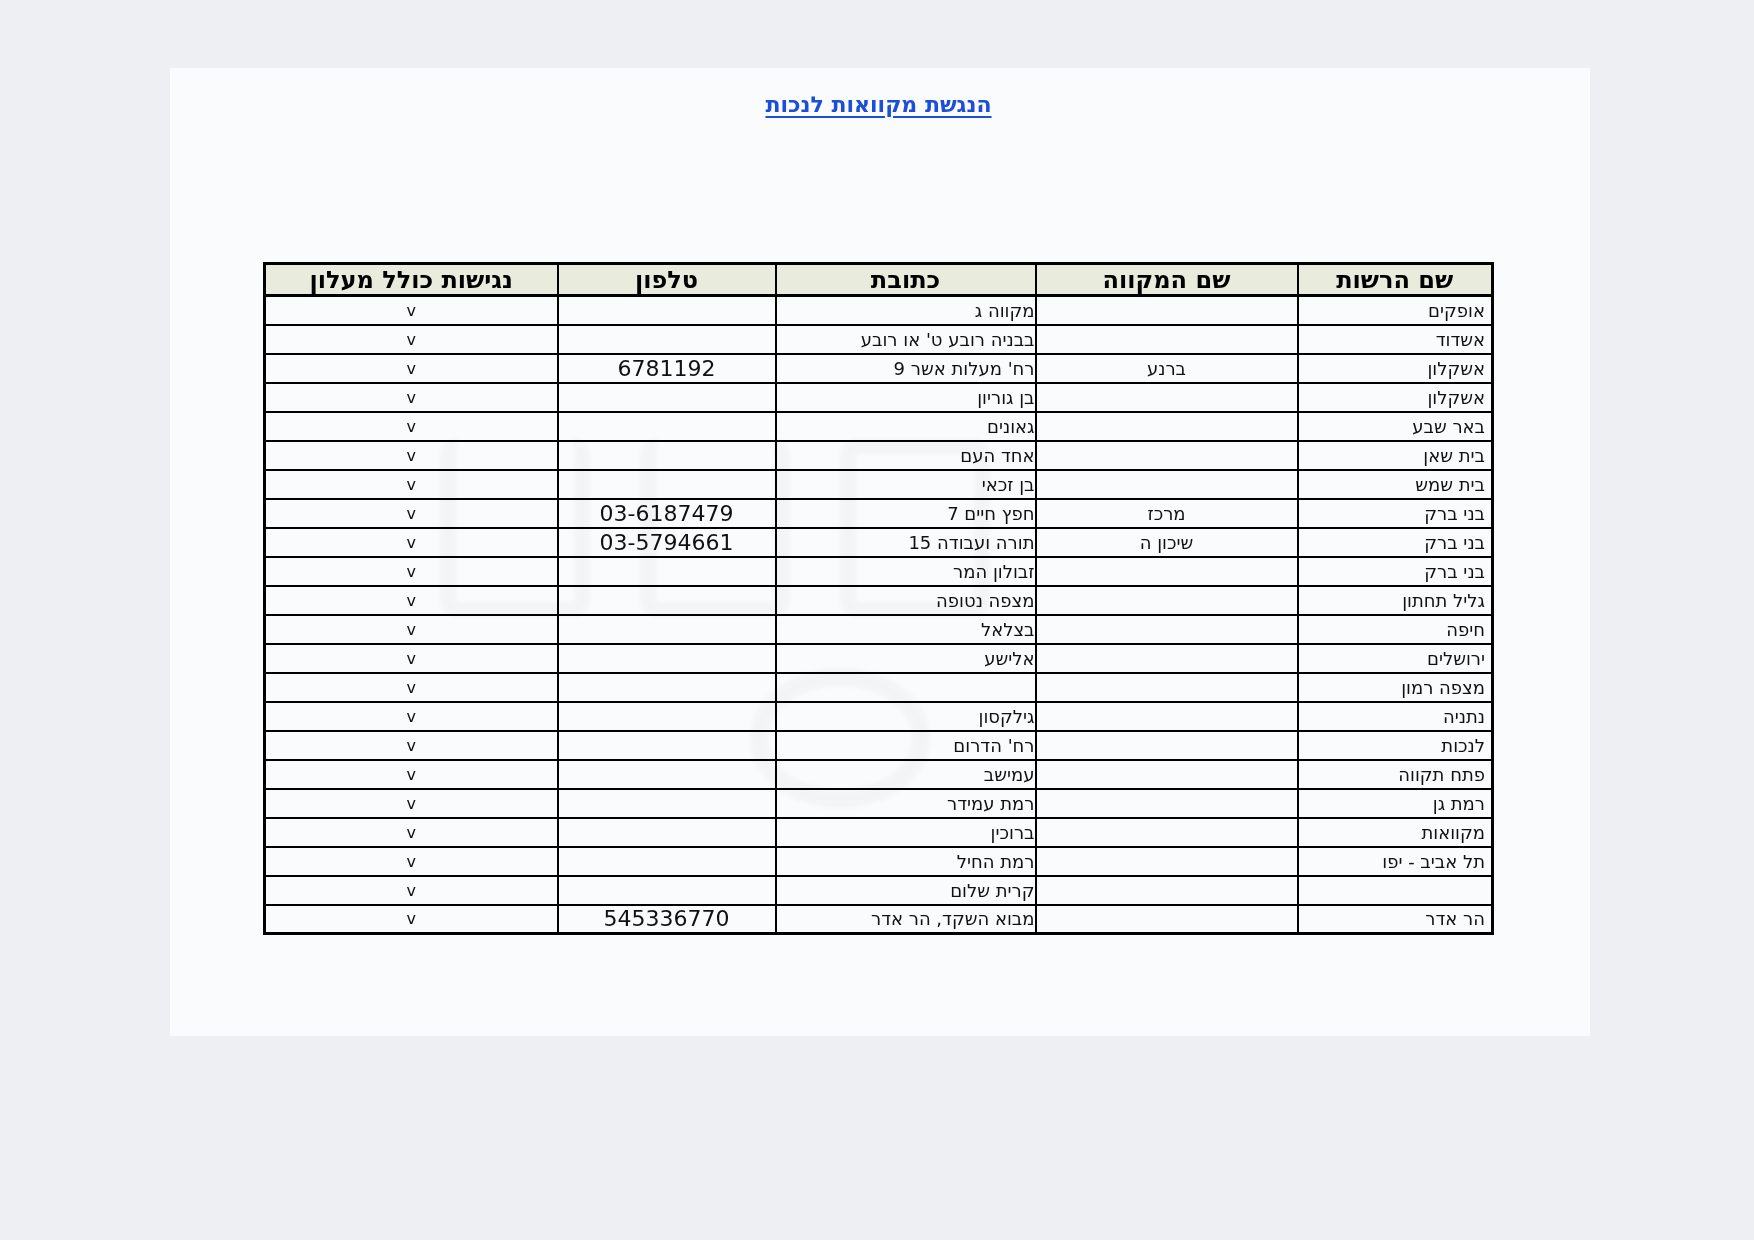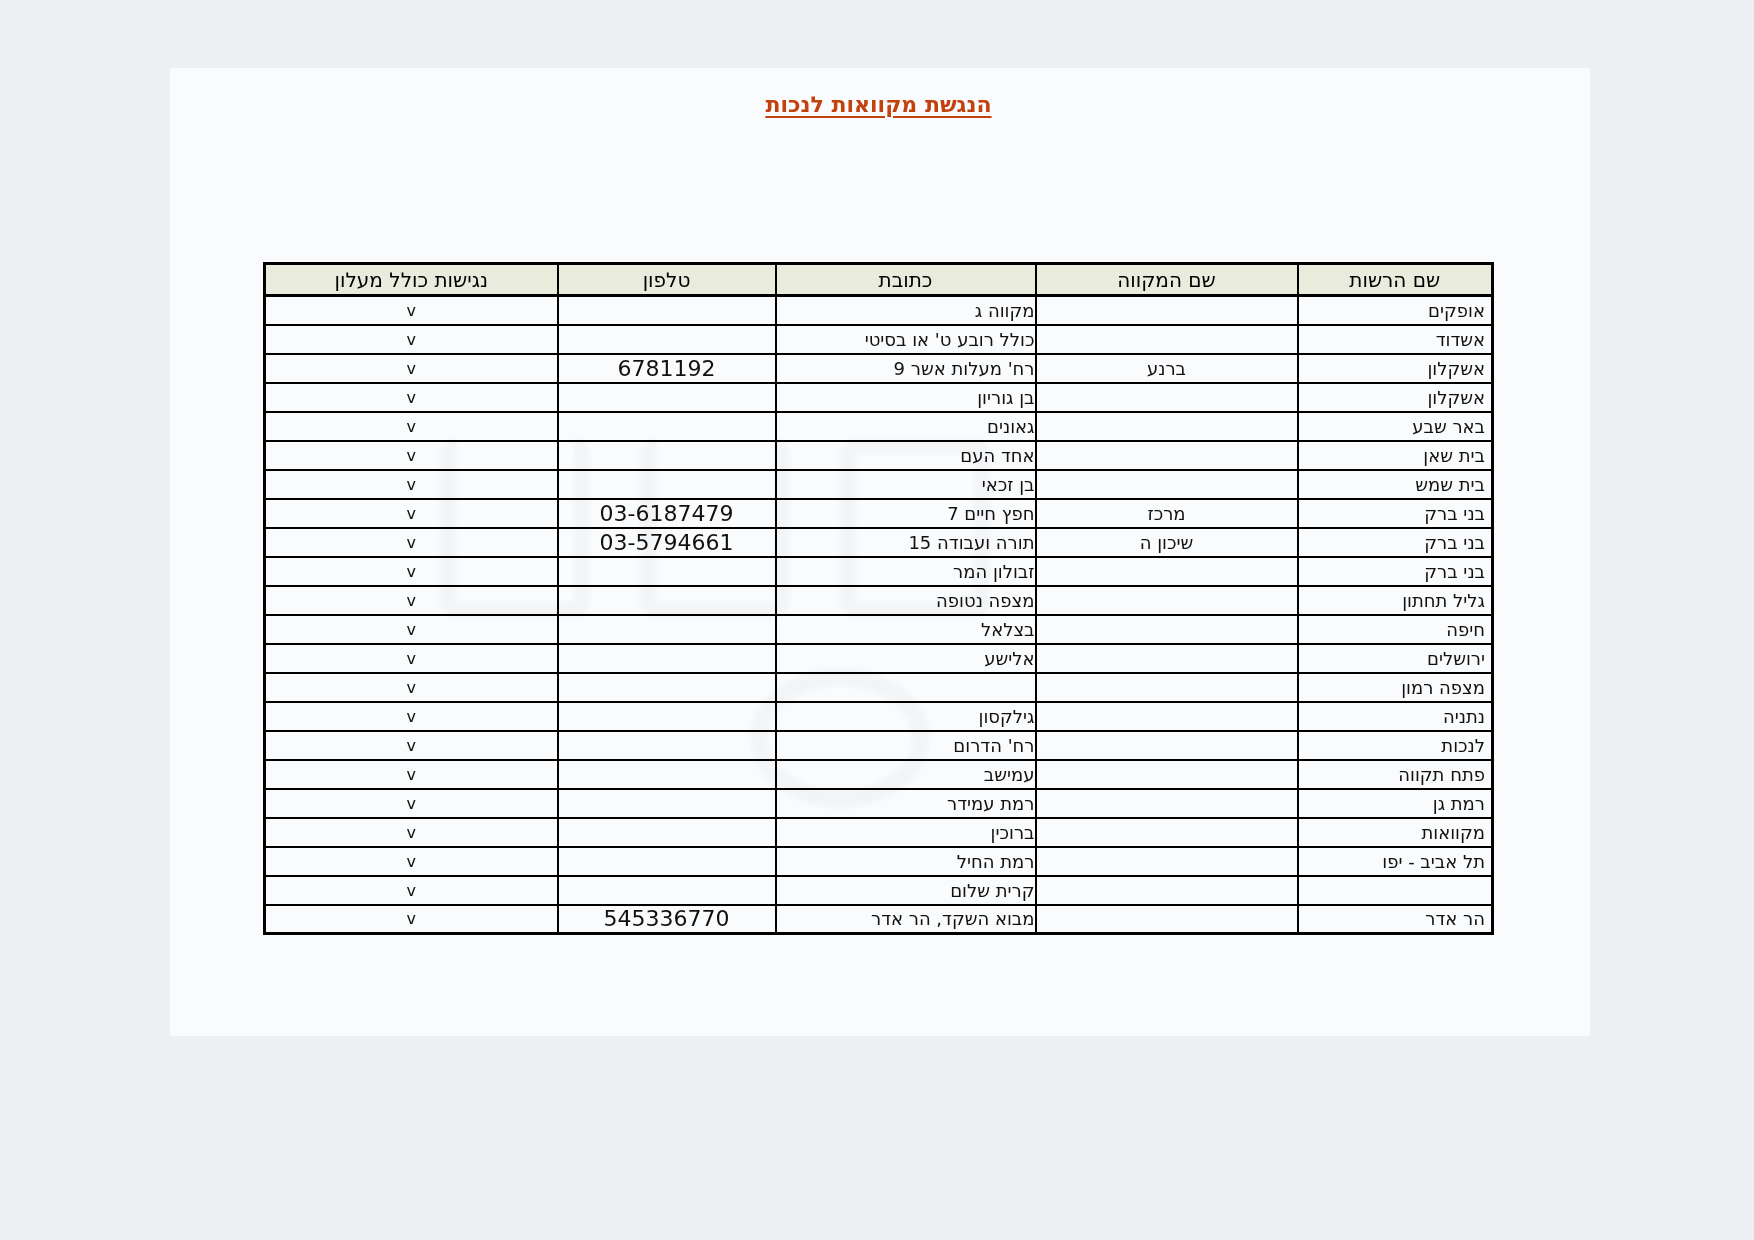--- a/index.html
+++ b/index.html
@@ -23,21 +23,21 @@
     width:1420px;height:968px;
     background:var(--page-bg);
   }
   .doc-title{
     position:absolute;
     left:263px;top:92px;
     width:1231px;
     text-align:center;
     font-size:22px;
     font-weight:bold;
-    color:#c2410c;
+    color:#1d4ed8;
     direction:rtl;
   }
   .doc-title span{
     text-decoration:underline;
     text-decoration-thickness:2px;
     text-underline-offset:4px;
   }
   
   .watermark{
     position:absolute;left:250px;top:350px;width:640px;height:400px;
@@ -64,22 +64,22 @@
     border:3px solid var(--border-color);
   }
   .mikveh-table th,
   .mikveh-table td{
     border:2px solid var(--border-color);
     overflow:hidden;
     white-space:nowrap;
   }
   .mikveh-table th{
     background:var(--header-bg);
-    font-size:20px;
-    font-weight:normal;
+    font-size:24px;
+    font-weight:bold;
     height:32px;
     text-align:center;
     border-bottom:3px solid var(--border-color);
     padding:0 16px;
   }
   .mikveh-table td{
     height:29px;
     font-size:18px;
     color:#111;
     padding:0 6px;
@@ -127,21 +127,21 @@
       <tr>
         <td class="col-authority">אופקים</td>
         <td class="col-mikveh"></td>
         <td class="col-address">מקווה ג</td>
         <td class="col-phone"></td>
         <td class="col-accessibility">v</td>
       </tr>
       <tr>
         <td class="col-authority">אשדוד</td>
         <td class="col-mikveh"></td>
-        <td class="col-address">כולל רובע ט' או בסיטי</td>
+        <td class="col-address">בבניה רובע ט' או רובע</td>
         <td class="col-phone"></td>
         <td class="col-accessibility">v</td>
       </tr>
       <tr>
         <td class="col-authority">אשקלון</td>
         <td class="col-mikveh">ברנע</td>
         <td class="col-address">רח' מעלות אשר 9</td>
         <td class="col-phone">6781192</td>
         <td class="col-accessibility">v</td>
       </tr>

